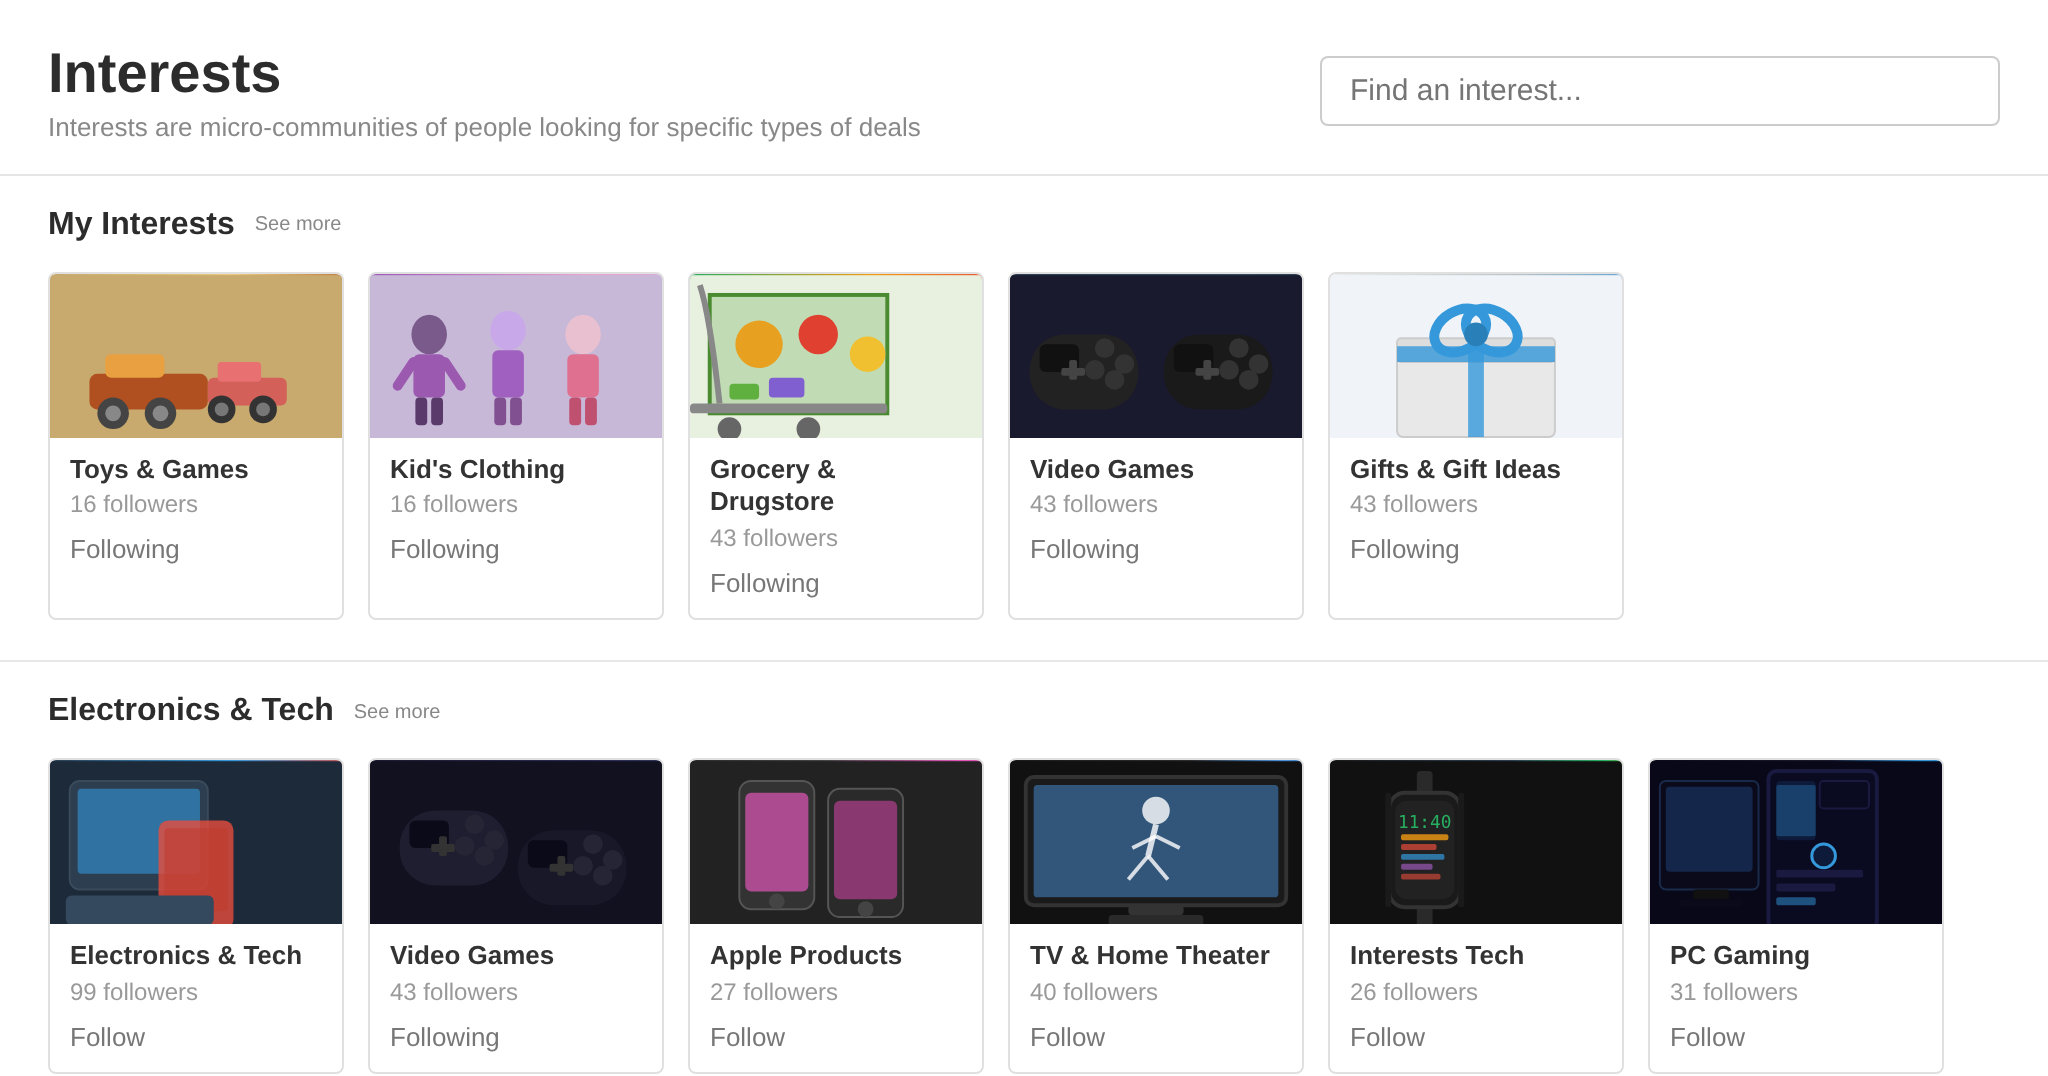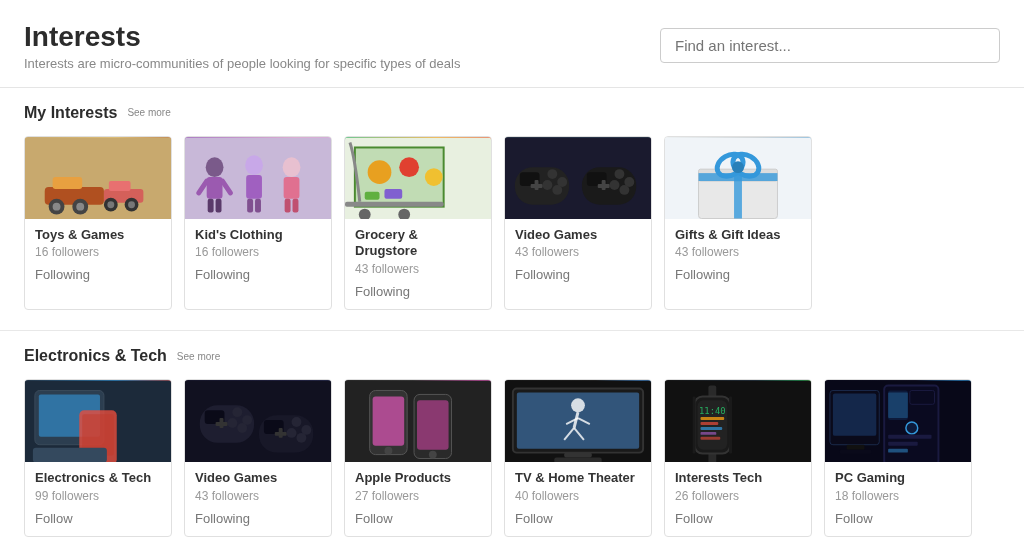--- a/index.html
+++ b/index.html
@@ -452,20 +452,20 @@
             <rect x="64" y="69" width="20" height="4" rx="1" fill="#3498db" opacity="0.5"></rect>
 
             <rect x="5" y="10" width="50" height="55" rx="3" fill="#0a0a1a" stroke="#1a2a4a" stroke-width="1"></rect>
             <rect x="8" y="13" width="44" height="43" rx="2" fill="#1a3a6a" opacity="0.6"></rect>
             <rect x="22" y="65" width="18" height="5" rx="1" fill="#111"></rect>
             <rect x="15" y="70" width="32" height="4" rx="1" fill="#0a0a1a"></rect>
           </svg>
         </div>
         <div class="card-body">
           <div class="card-title">PC Gaming</div>
-          <div class="card-followers">18 followers</div>
+          <div class="card-followers">31 followers</div>
           <div class="card-action">Follow</div>
         </div>
       </div>
 
     </div>
   </div>
 </div>
 
 </body></html>

